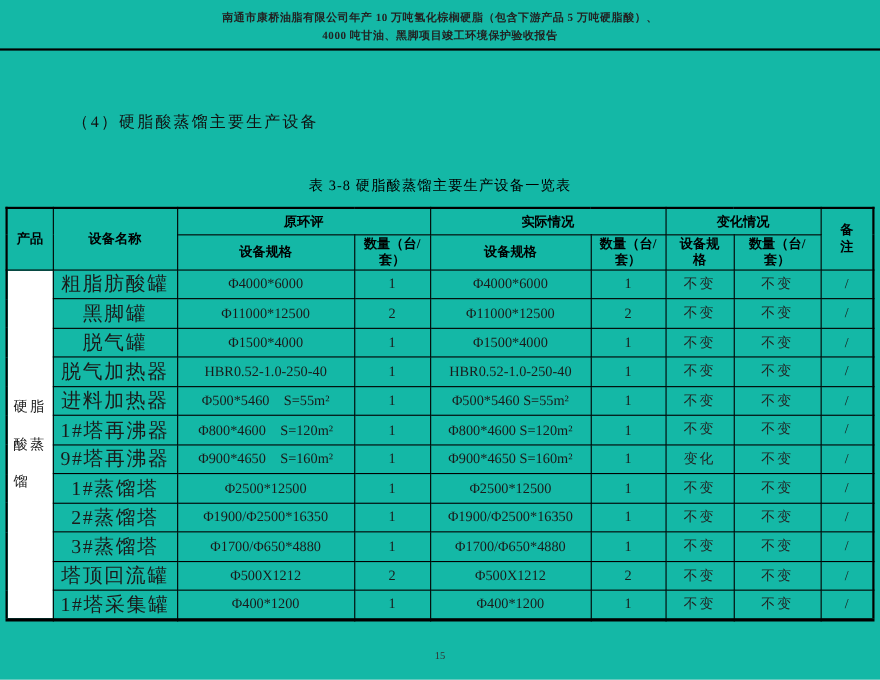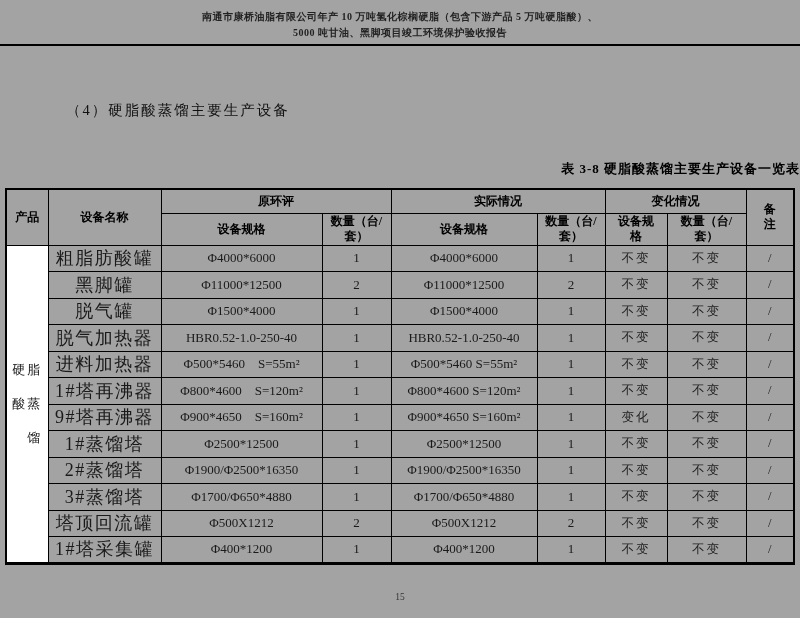--- a/index.html
+++ b/index.html
@@ -1,20 +1,20 @@
 <!DOCTYPE html>
 <html><head>
 <meta charset="utf-8">
 <style>
   html, body { margin: 0; padding: 0; background: #e8e8e8; }
   .page {
     position: relative;
     width: 800px;
     height: 618px;
-    background: #a3a3a3;
+    background: #14b8a6;
     margin: 0 auto;
     overflow: hidden;
     font-family: "Liberation Serif", "DejaVu Serif", serif;
     color: #1a1a1a;
   }
   .doc-header {
     position: absolute;
     top: 9px; left: 0; width: 100%;
     text-align: center;
     font-size: 10px;
@@ -40,23 +40,23 @@
   .body-paragraph {
     position: absolute;
     top: 131px; left: 45px;
     font-size: 14.5px;
     letter-spacing: 2px;
     color: #111;
   }
   .table-title {
     position: absolute;
     top: 160px; left: 0; width: 100%;
-    text-align: right;
+    text-align: center;
     font-size: 13px;
-    font-weight: bold;
+    font-weight: normal;
     letter-spacing: 1px;
     color: #000;
   }
   table.equip {
     position: absolute;
     top: 188px; left: 5px;
     width: 788px;
     border-collapse: collapse;
     table-layout: fixed;
     border: 2px solid #000;
@@ -84,41 +84,41 @@
   td.chg  { font-size: 12.5px; letter-spacing: 2px; color: #222; }
   td.rmk  { font-size: 12.5px; }
   td.product-cell { background: #fff; }
   .vtext {
     display: inline-block;
     width: 30px;
     font-size: 13px;
     line-height: 34px;
     letter-spacing: 2px;
     word-break: break-all;
-    text-align: right;
+    text-align: left;
   }
   .wq { display: inline-block; width: 4.7em; word-break: break-all; }
   .w3 { display: inline-block; width: 3.2em; word-break: break-all; }
   .w1 { display: inline-block; width: 1.3em; word-break: break-all; }
   .page-number {
     position: absolute;
     top: 592px; left: 0; width: 100%;
     text-align: center;
     font-size: 9.5px;
     color: #333;
   }
 </style>
 </head>
 <body>
 
 <div class="page">
 
   <div class="doc-header">
     <div>南通市康桥油脂有限公司年产 10 万吨氢化棕榈硬脂（包含下游产品 5 万吨硬脂酸）、</div>
-    <div>5000 吨甘油、黑脚项目竣工环境保护验收报告</div>
+    <div>4000 吨甘油、黑脚项目竣工环境保护验收报告</div>
   </div>
   <div class="header-rule"></div>
 
   <div class="section-heading">（4）硬脂酸蒸馏主要生产设备</div>
   <div class="table-title">表 3-8 硬脂酸蒸馏主要生产设备一览表</div>
 
   <table class="equip">
     <colgroup>
       <col style="width:42px">
         <col style="width:113px">

